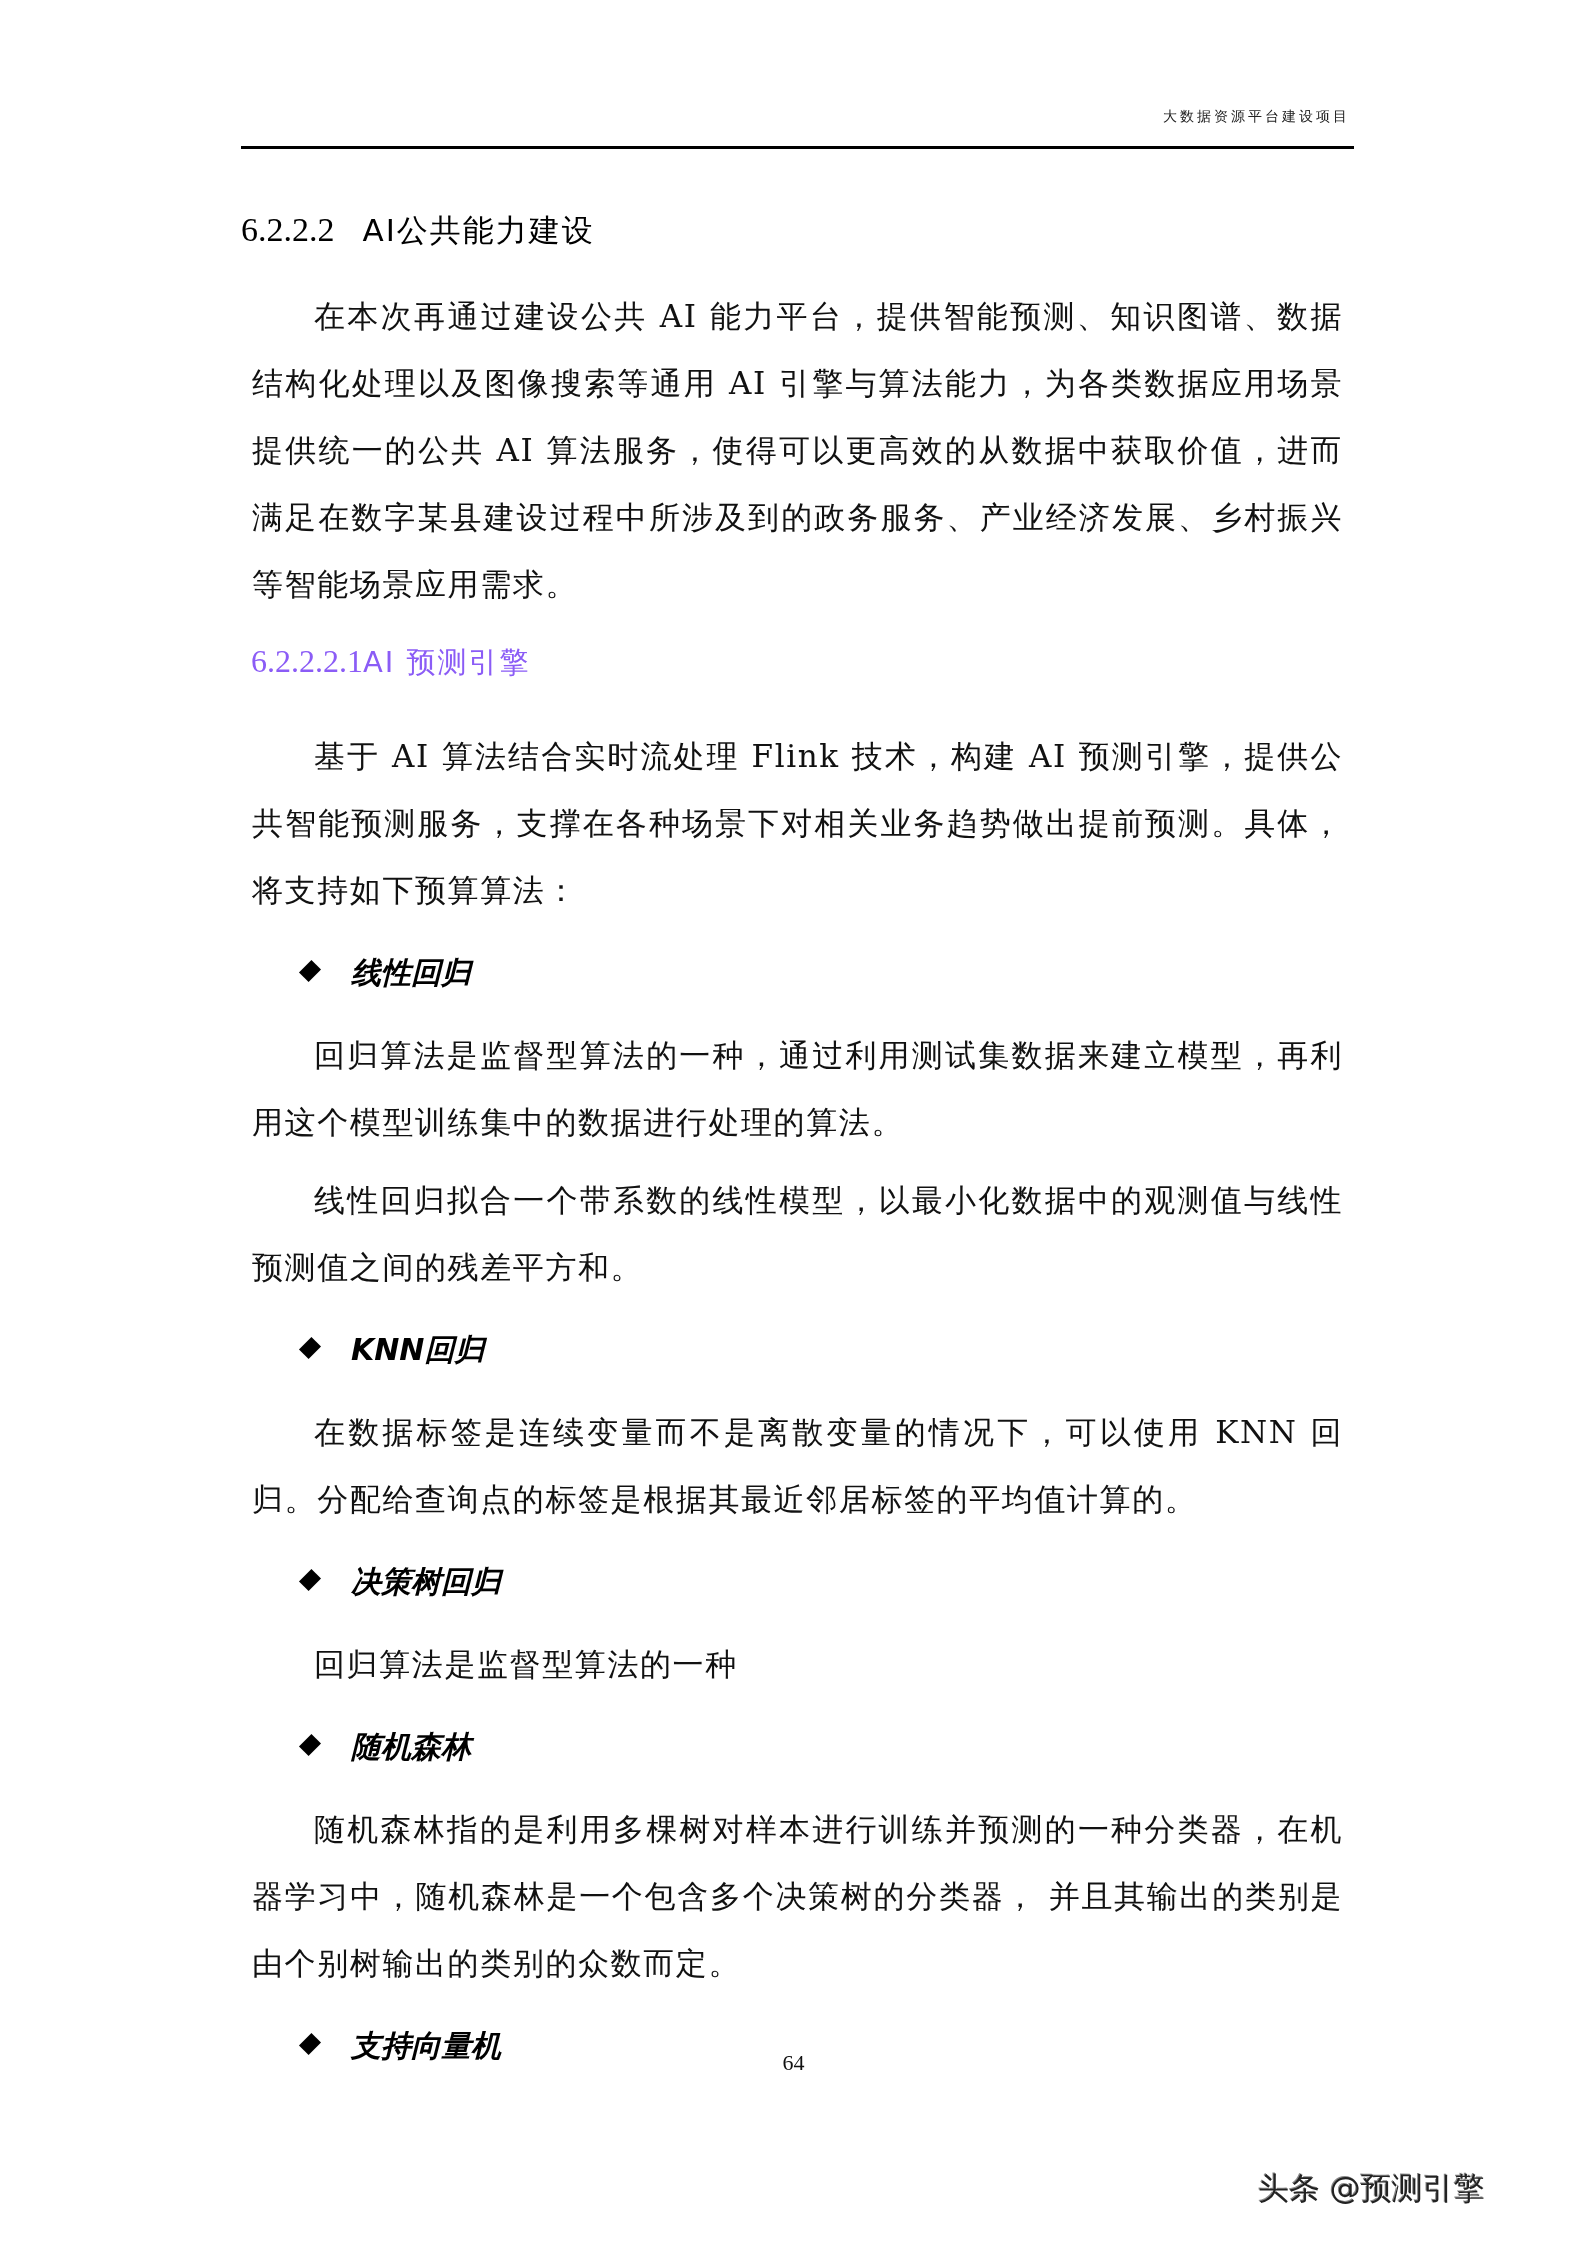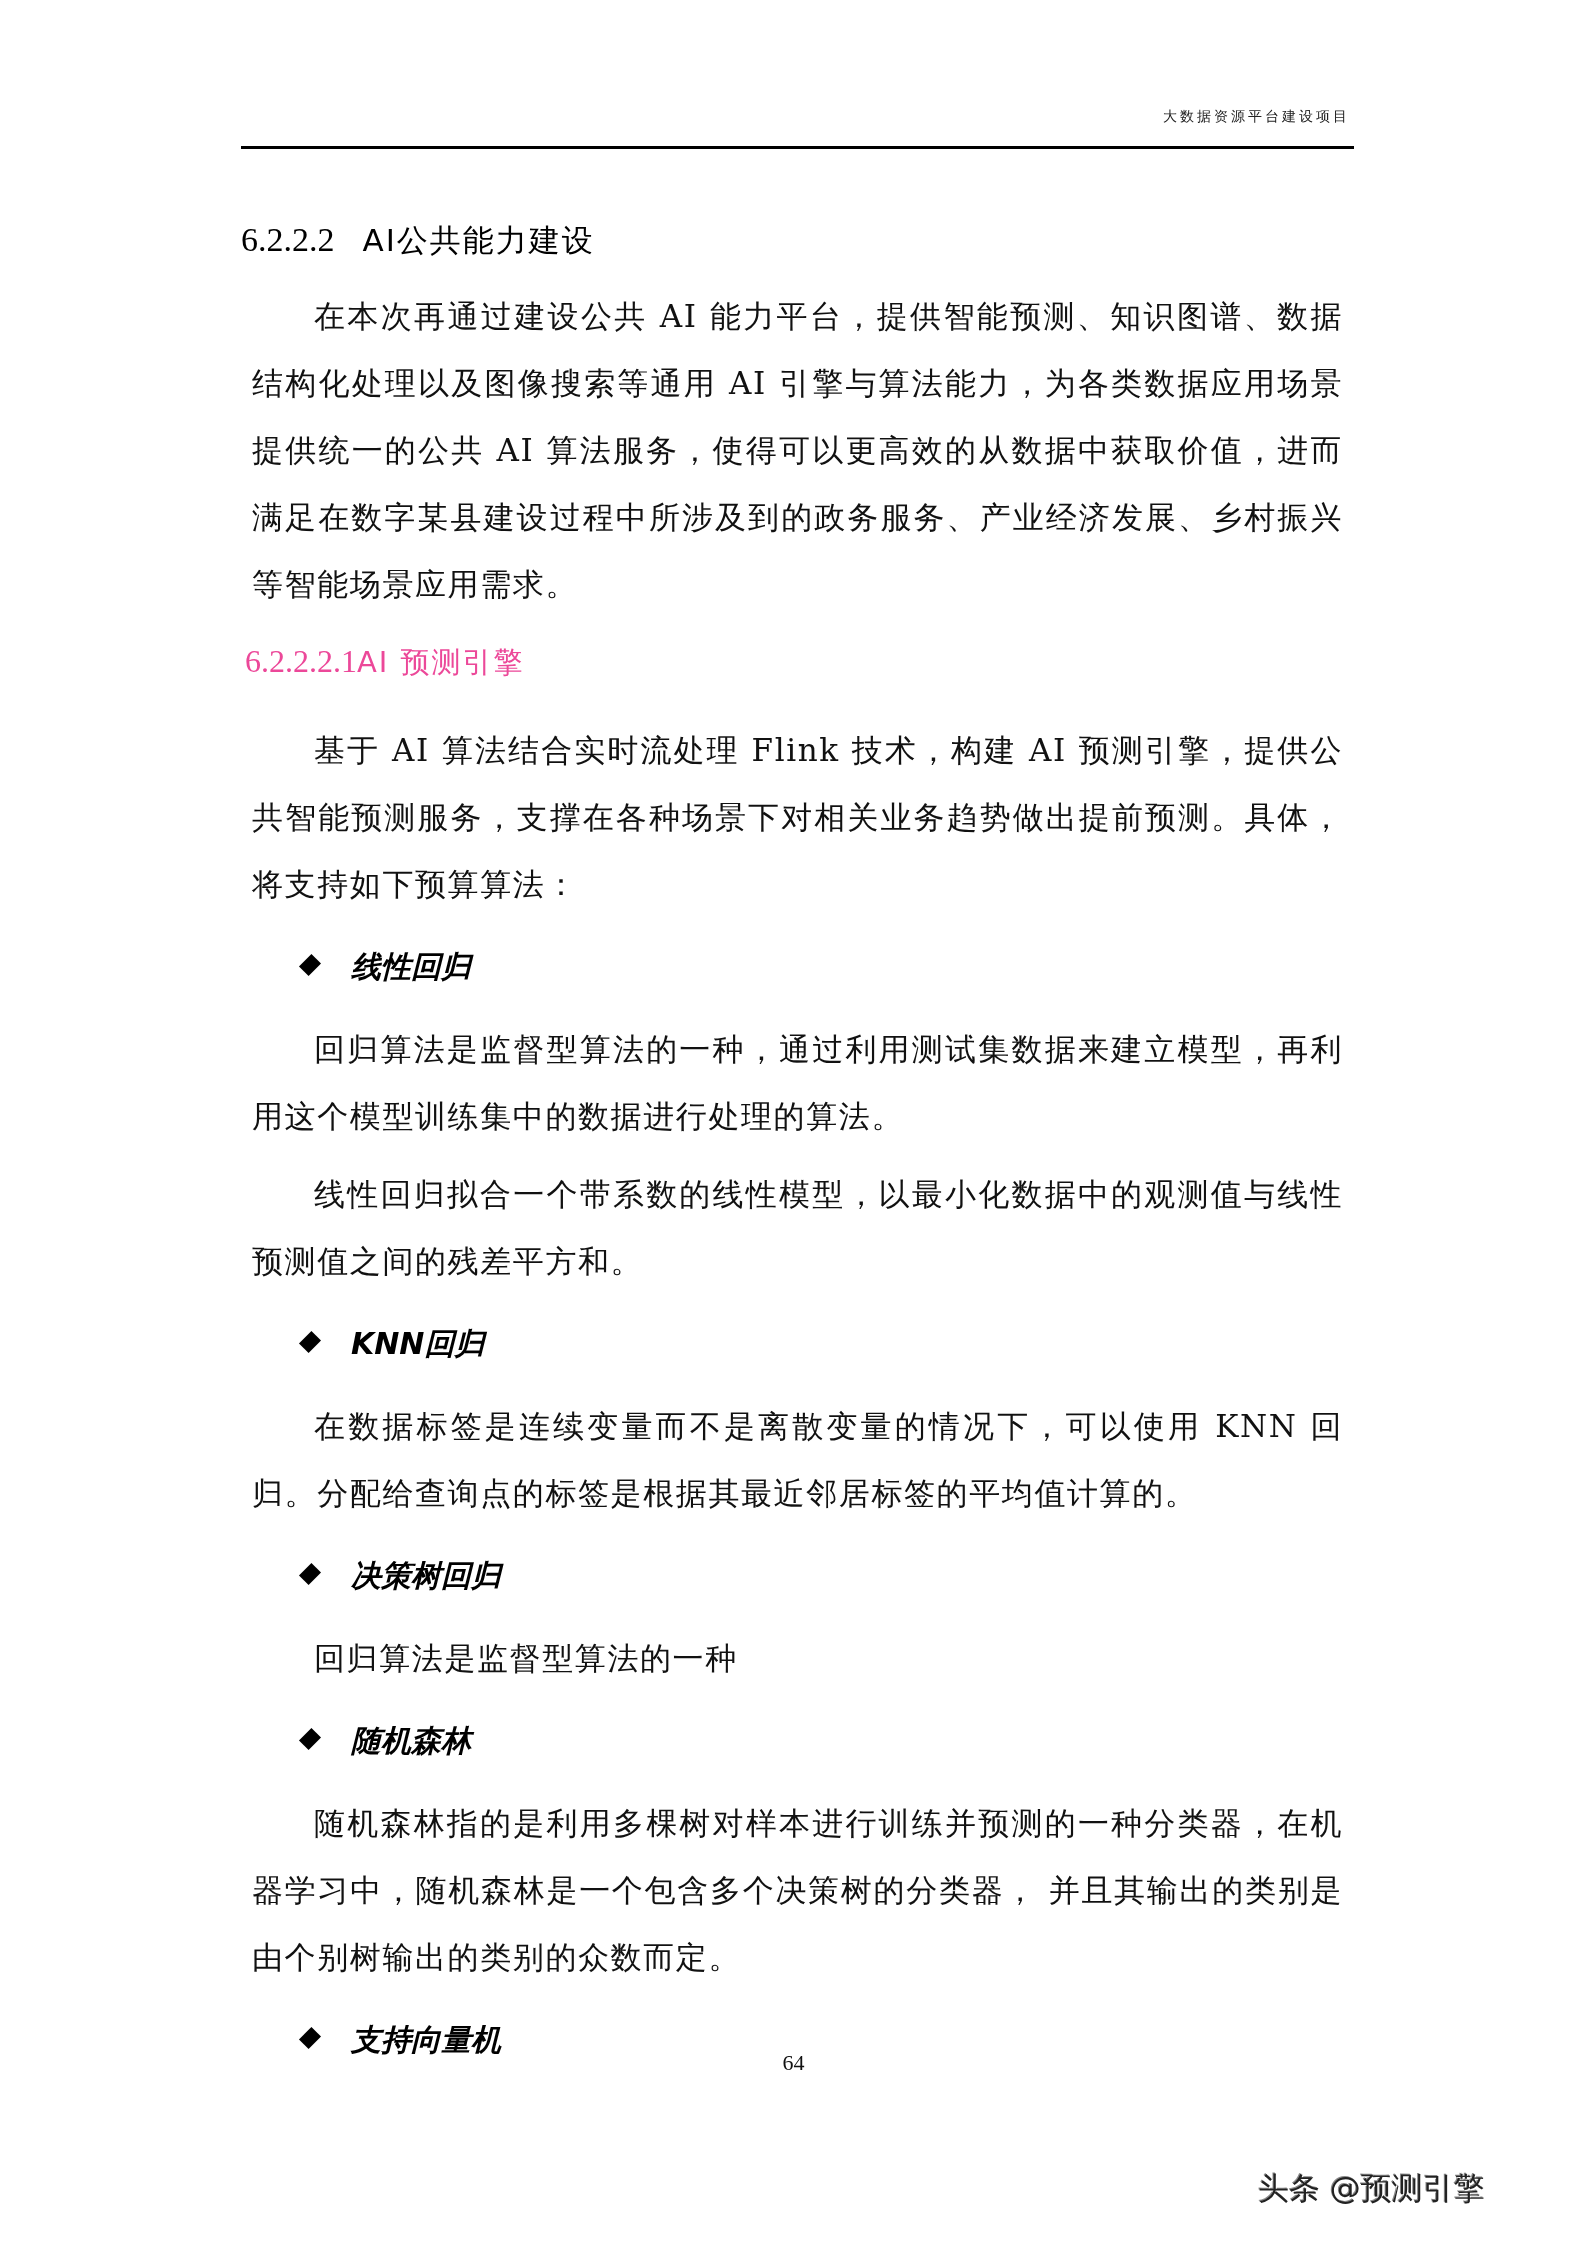--- a/index.html
+++ b/index.html
@@ -15,32 +15,32 @@
     position: absolute; right: 4px; top: 0; font-size: 14px; letter-spacing: 3px;
     font-family: "DejaVu Sans", "Liberation Sans", sans-serif; color: #222;
   }
   .header-rule {
     position: absolute; left: 0; right: 0; top: 38px; height: 3px; background: #000;
   }
   .content {
     position: absolute; left: 241px; top: 200px; width: 1113px;
   }
   .h3 {
-    font-size: 34px; height: 64px; line-height: 80px; margin: 0;
+    font-size: 34px; height: 64px; line-height: 60px; margin: 0;
     font-family: "Liberation Serif", serif; font-weight: normal; color:#000;
   }
   .h3 .num { margin-right: 28px; }
   .h3 .ttl { font-family: "DejaVu Sans", "Liberation Sans", sans-serif; font-size: 31px; letter-spacing: 2px; }
   .para {
     font-size: 31px; line-height: 67px; margin: 11px; text-align: justify; letter-spacing: 1.6px;
   }
   .indent { text-indent: 62px; }
   .h4 {
-    font-size: 32px; line-height: 64px; margin: 4px; font-weight: normal;
-    font-family: "Liberation Serif", serif; color:#ec4899;
+    font-size: 32px; line-height: 64px; margin: 10px; font-weight: normal;
+    font-family: "Liberation Serif", serif; color:#8b5cf6;
   }
   .h4 .ttl { font-family: "DejaVu Sans", "Liberation Sans", sans-serif; font-size: 29px; letter-spacing: 2px;}
   .bullet {
     display: flex; align-items: center; height: 76px; margin: 0;
     padding-left: 58px;
   }
   .bullet .diamond {
     display: inline-block; width: 22px; height: 22px; position: relative; margin-right: 30px;
   }
   .bullet .diamond:before {

